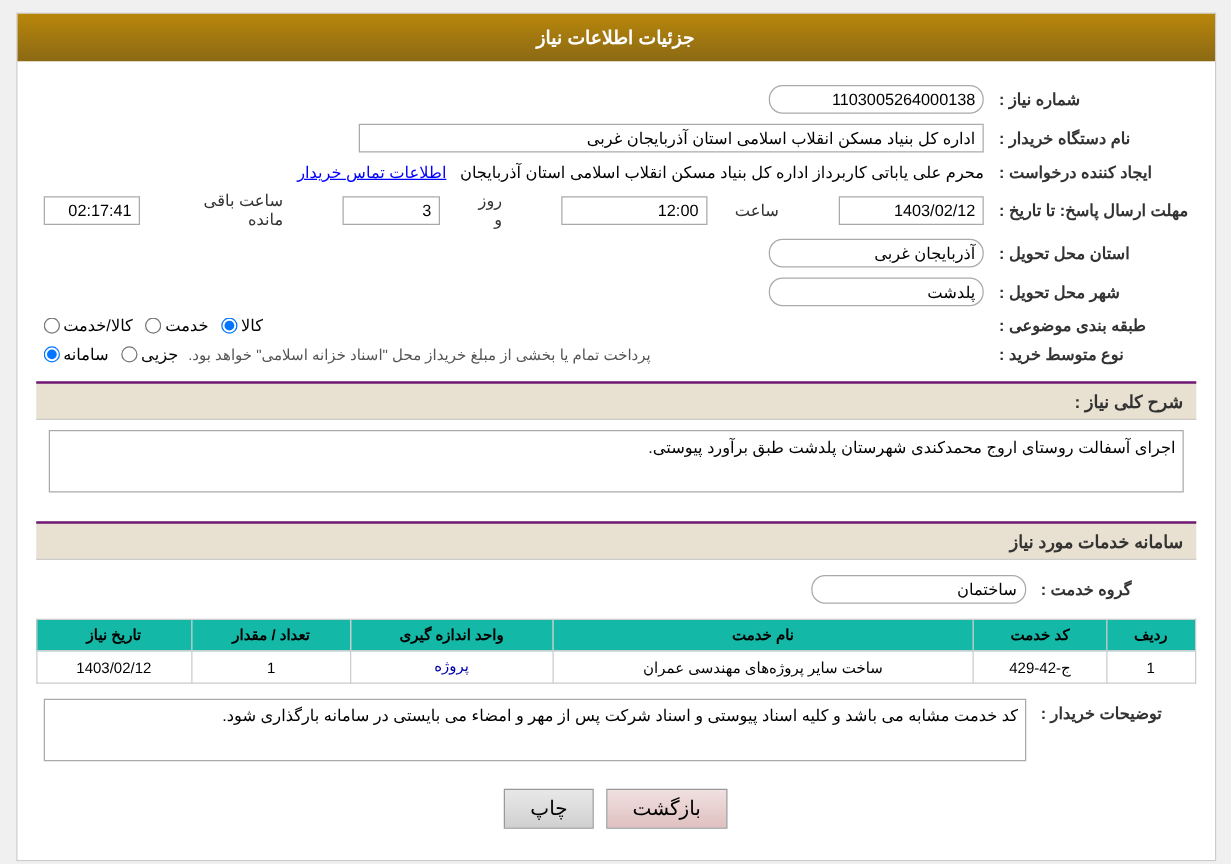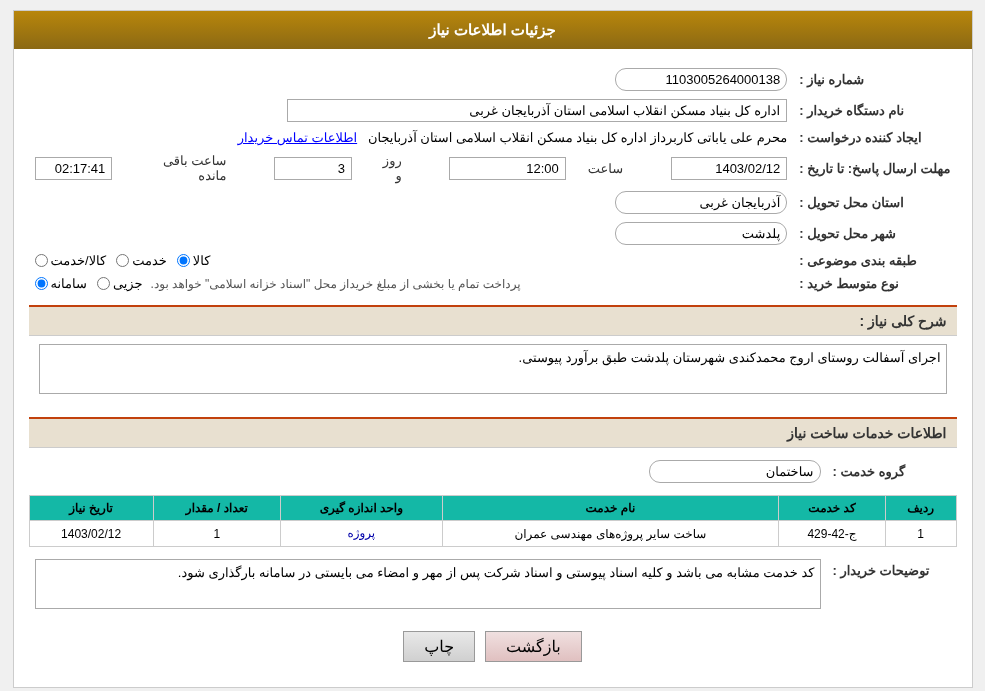--- a/index.html
+++ b/index.html
@@ -77,21 +77,21 @@
       flex-direction: row-reverse;
     }
     .radio-item {
       display: flex;
       align-items: center;
       gap: 3px;
       justify-content: space-between;
     }
     .section-header-bar {
       background: #e8e0d0;
-      border-top: 2px solid #c2410c;
+      border-top: 2px solid #701a75;
       border-bottom: 1px solid #ccc;
       padding: 6px 10px;
       font-weight: bold;
       font-size: 14px;
       color: #333;
       margin: 10px 0 8px 0;
     }
     .textarea-box {
       width: 100%;
       border: 1px solid #aaa;
@@ -269,21 +269,21 @@
 
     <div class="section-header-bar">
       <span>شرح کلی نیاز :</span>
     </div>
     <div style="padding: 0 10px 10px 10px;">
       <textarea class="textarea-box" readonly="" style="">اجرای آسفالت روستای اروج محمدکندی شهرستان پلدشت طبق برآورد پیوستی.</textarea>
       
     </div>
 
     <div class="section-header-bar">
-      <span>اطلاعات خدمات ساخت نیاز</span>
+      <span>سامانه خدمات مورد نیاز</span>
     </div>
 
     <table class="info-table">
       <tbody>
           <tr>
         <td class="label-cell">گروه خدمت :</td>
         <td class="value-cell">
           <div class="input-box input-medium">ساختمان</div>
         </td>
       </tr>

